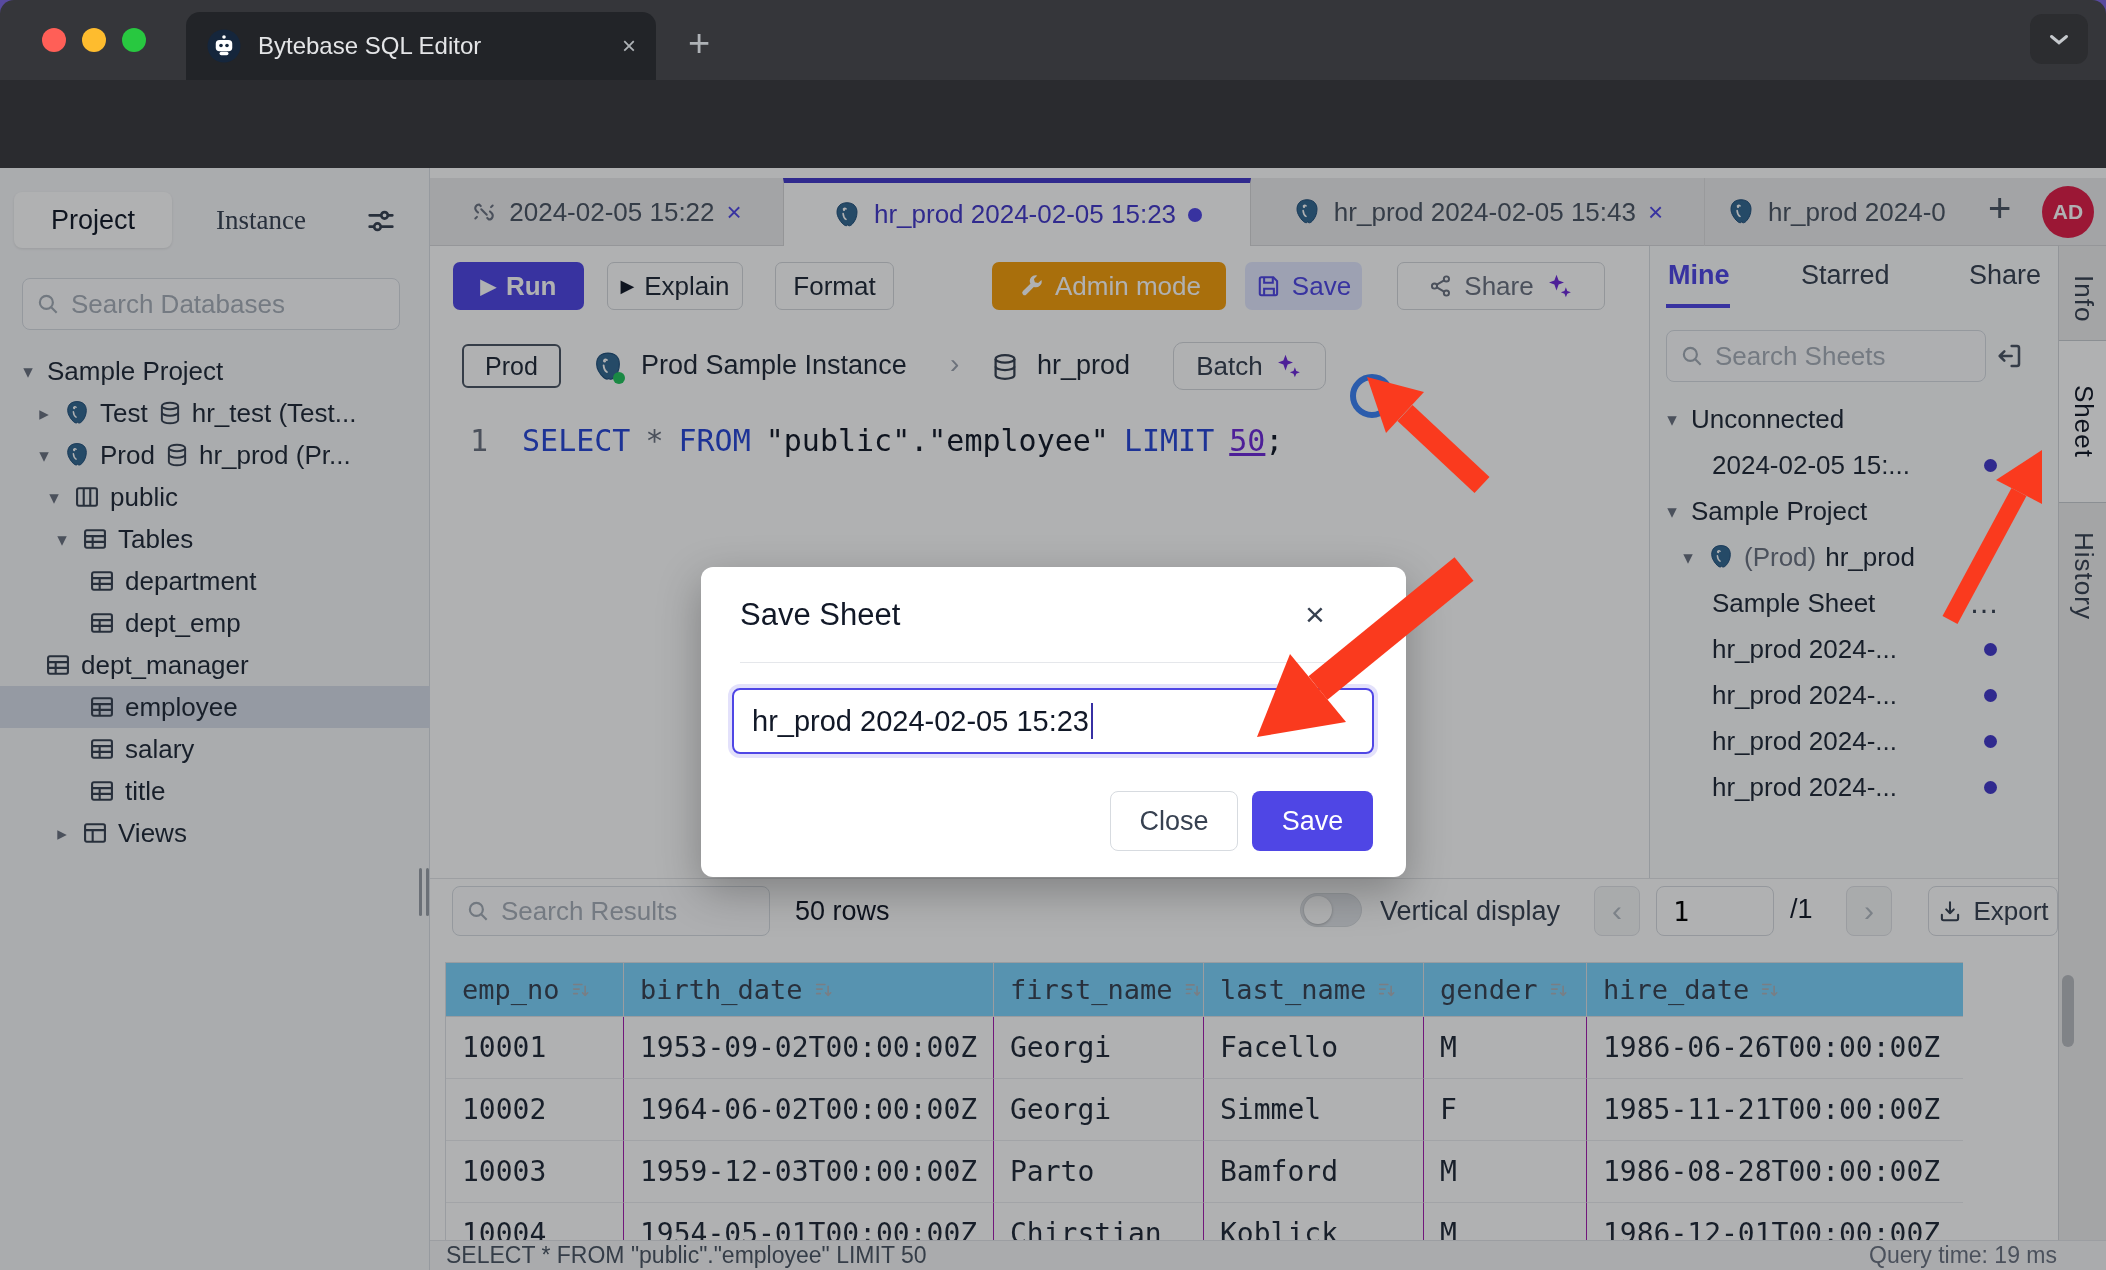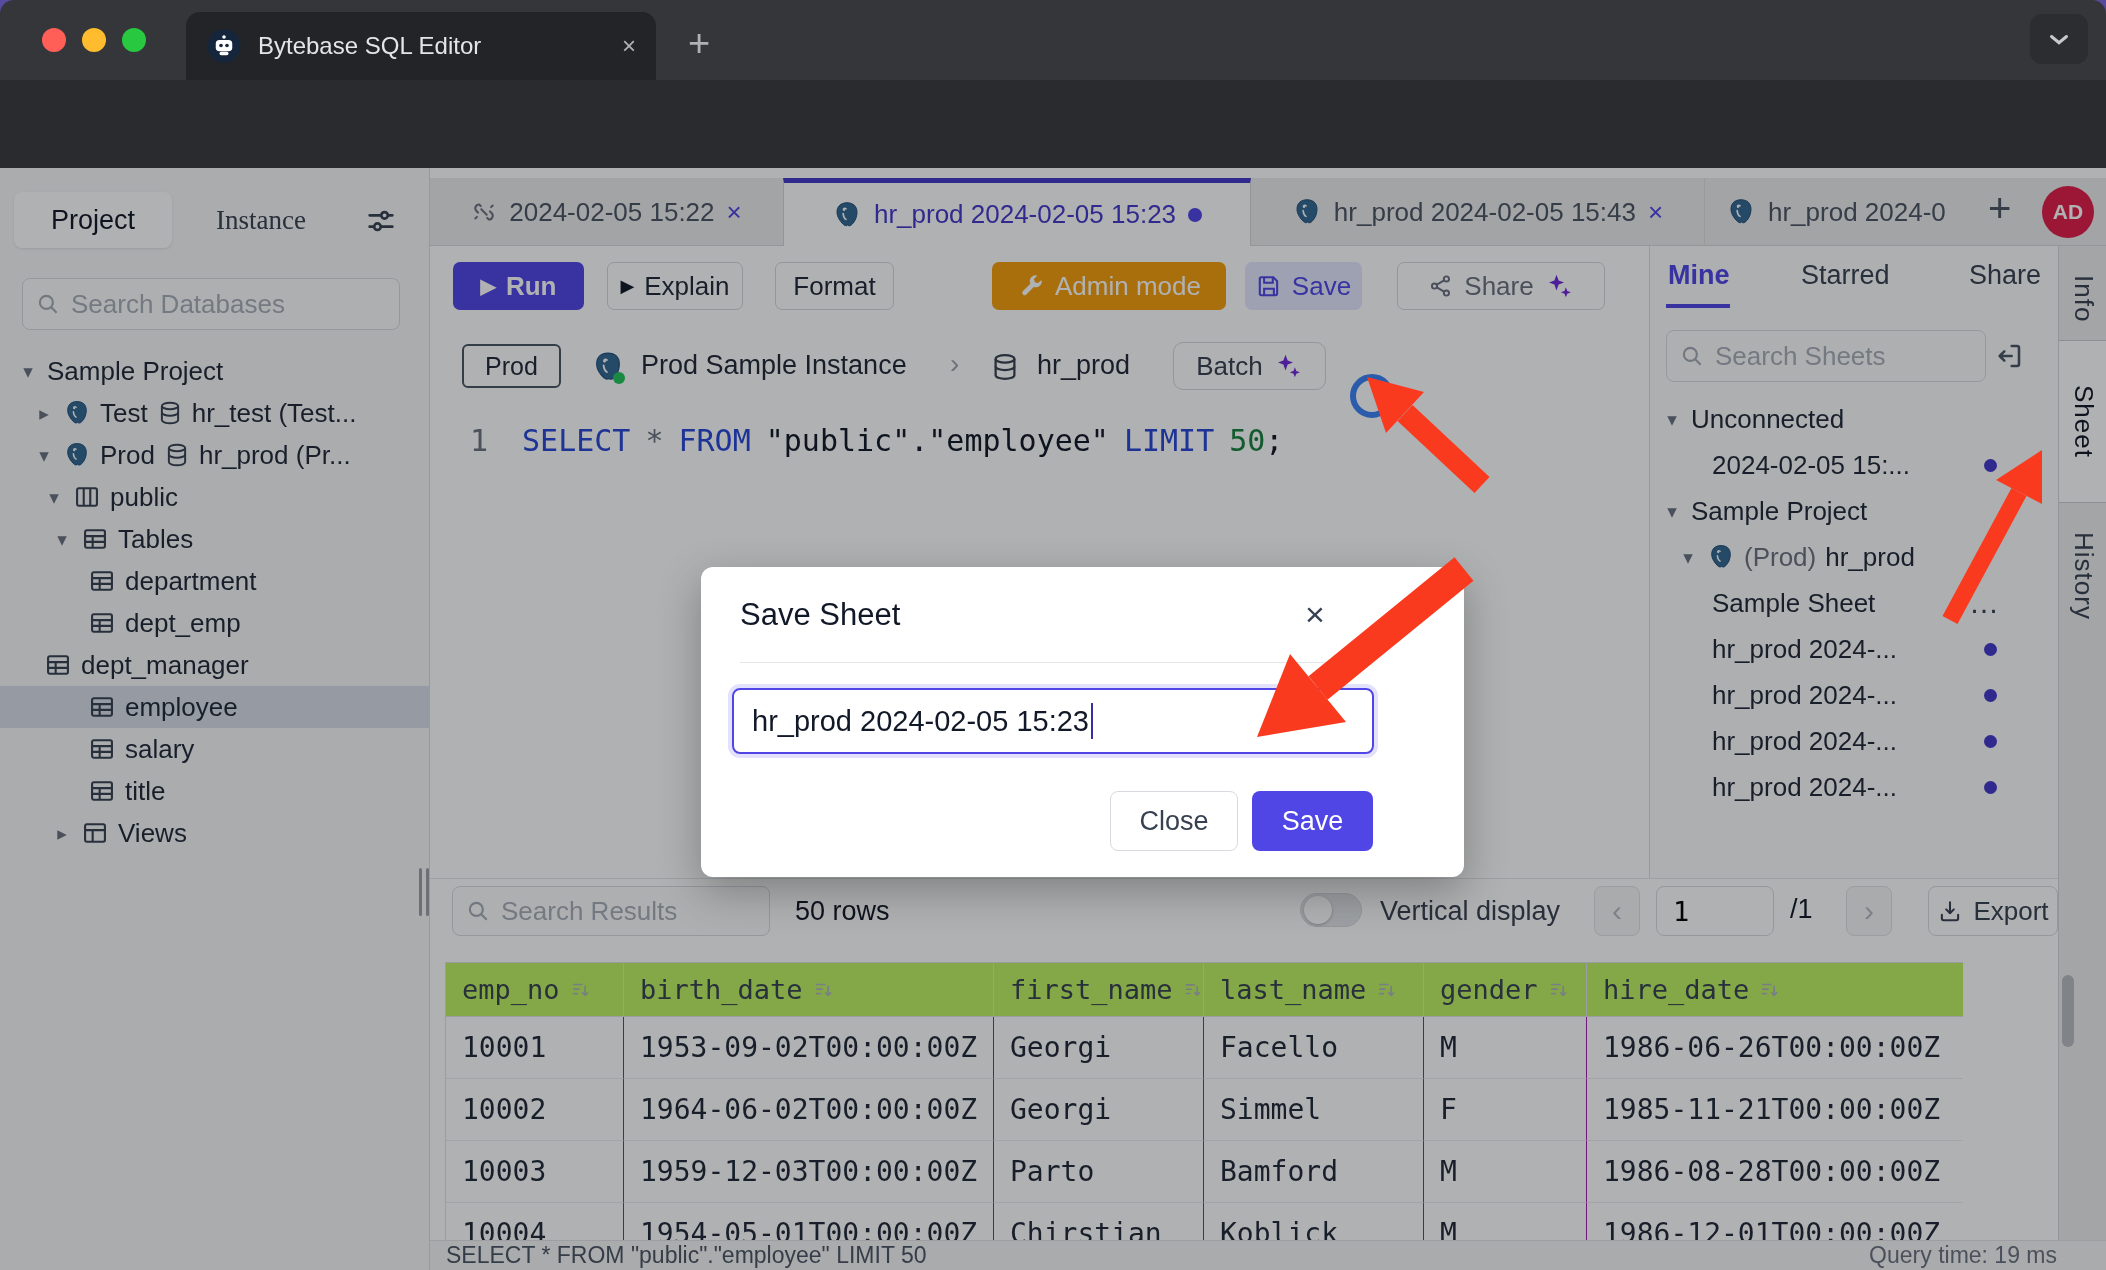--- a/index.html
+++ b/index.html
@@ -60,21 +60,21 @@
   #btn-batch { left:1173px; top:174px; width:153px; height:48px; background:#fff; border:1px solid #d4d7dc; border-radius:10px; display:flex; align-items:center; justify-content:center; gap:10px; font-size:26px; color:#374151; }
   #ai-ring { left:1350px; top:206px; width:44px; height:44px; border:6px solid #3b82f6; border-radius:50%; }
 
   
   .mono { font-family:"DejaVu Sans Mono", monospace; }
   #sql-line { left:470px; top:250px; height:44px; display:flex; align-items:center; font-size:30px; }
   .tok { margin-right:15px; }
   .tok.kw { color:#2746d6; }
   .tok.op { color:#6b7280; }
   .tok.id { color:#111827; }
-  .tok.num { color:#15803d; margin-right:0; }
+  .tok.num { color:#6d28d9; margin-right:0;text-decoration:underline; }
   .tok.pu { color:#111827; margin-right:0; }
 
   
   #sheet-panel { left:1649px; top:78px; width:409px; height:632px; background:#fbfcfd; border-left:1px solid #d9dde2; }
   .sheet-tab { position:absolute; top:14px; font-size:27px; color:#374151; }
   .sp-row { position:absolute; left:0; width:409px; height:46px; display:flex; align-items:center; gap:9px; font-size:26px; color:#1f2937; white-space:nowrap; overflow:hidden; }
   .sp-dot { width:13px; height:13px; border-radius:50%; background:#4338ca; position:absolute; right:62px; }
 
   
   #side-strip { left:2058px; top:78px; width:48px; height:1024px; background:#ededee; border-left:1px solid #d3d6da; }
@@ -86,33 +86,33 @@
   .pager-btn { position:absolute; top:718px; width:46px; height:50px; background:#f5f6f7; border:1px solid #e0e2e6; border-radius:8px; display:flex; align-items:center; justify-content:center; color:#b3bac2; font-size:30px; }
   #page-input { left:1656px; top:718px; width:118px; height:50px; border:1px solid #d7dbe0; border-radius:8px; padding-left:16px; font-size:27px; }
   #toggle { left:1300px; top:725px; width:62px; height:34px; background:#e2e5e9; border:1px solid #d6dade; border-radius:17px; }
   #toggle-knob { position:absolute; left:3px; top:2px; width:28px; height:28px; background:#fff; border-radius:50%; box-shadow:0 1px 3px rgba(0,0,0,.25); }
   #btn-export { left:1928px; top:718px; width:130px; height:50px; background:#fff; border:1px solid #d7dbe0; border-radius:8px; display:flex; align-items:center; justify-content:center; gap:10px; font-size:26px; color:#374151; }
 
   
   #table-wrap { left:445px; top:794px; width:1518px; height:278px; overflow:hidden; border-top:1px solid #dfe2e6; border-left:1px solid #dfe2e6; }
   .trow { display:flex; }
   .tcell { flex:0 0 auto; border-right:1px solid #a21caf; border-bottom:1px solid #eaecef; padding-left:16px; display:flex; align-items:center; gap:10px; font-size:27px; color:#1f2937; }
-  .thead .tcell { background:#bef264; border-right:1px solid #dfe2e6; border-bottom:1px solid #dfe2e6; color:#374151; height:54px; }
+  .thead .tcell { background:#7dd3fc; border-right:1px solid #dfe2e6; border-bottom:1px solid #dfe2e6; color:#374151; height:54px; }
   .tbody .tcell { height:62px; background:#fff; font-size:28px; }
   .c0{width:178px}.c1{width:370px}.c2{width:210px}.c3{width:220px}.c4{width:163px}.c5{width:377px}
   #v-scrollthumb { left:2062px; top:807px; width:12px; height:72px; background:#b9bcc0; border-radius:6px; }
 
   
   #status-bar { left:430px; top:1072px; width:1676px; height:30px; background:#f6f7f8; border-top:1px solid #e2e4e7; display:flex; align-items:center; }
   #status-query { margin-left:16px; font-size:23px; color:#4b5563; flex:1; }
   #status-time { margin-right:49px; font-size:23px; color:#6b7280; }
 
   
   #dim { left:0; top:168px; width:2106px; height:1102px; background:rgba(10,12,16,0.32); z-index:50; }
-  #modal { left:701px; top:567px; width:763px; height:310px; background:#fff; border-radius:12px; box-shadow:0 14px 44px rgba(0,0,0,.28); z-index:60; }
+  #modal { left:701px; top:567px; width:705px; height:310px; background:#fff; border-radius:12px; box-shadow:0 14px 44px rgba(0,0,0,.28); z-index:60; }
   #modal-title { left:39px; top:30px; font-size:31px; color:#111827; }
   #modal-x { left:604px; top:28px; font-size:34px; color:#374151; }
   #modal-div { left:39px; top:95px; width:627px; border-bottom:1px solid #e5e7eb; }
   #modal-input { left:31px; top:121px; width:642px; height:66px; border:2px solid #4f46e5; border-radius:8px; box-shadow:0 0 0 4px rgba(79,70,229,.16); display:flex; align-items:center; padding-left:18px; font-size:29px; color:#111827; }
   #modal-caret { width:2px; height:36px; background:#3730a3; margin-left:2px; }
   #modal-close { left:409px; top:224px; width:128px; height:60px; background:#fff; border:1px solid #d7dbe0; border-radius:8px; display:flex; align-items:center; justify-content:center; font-size:27px; color:#374151; }
   #modal-save { left:551px; top:224px; width:121px; height:60px; background:#4f46e5; border-radius:8px; display:flex; align-items:center; justify-content:center; font-size:27px; color:#fff; }
 
   #arrows { left:0; top:0; width:2106px; height:1270px; z-index:70; pointer-events:none; }
 

